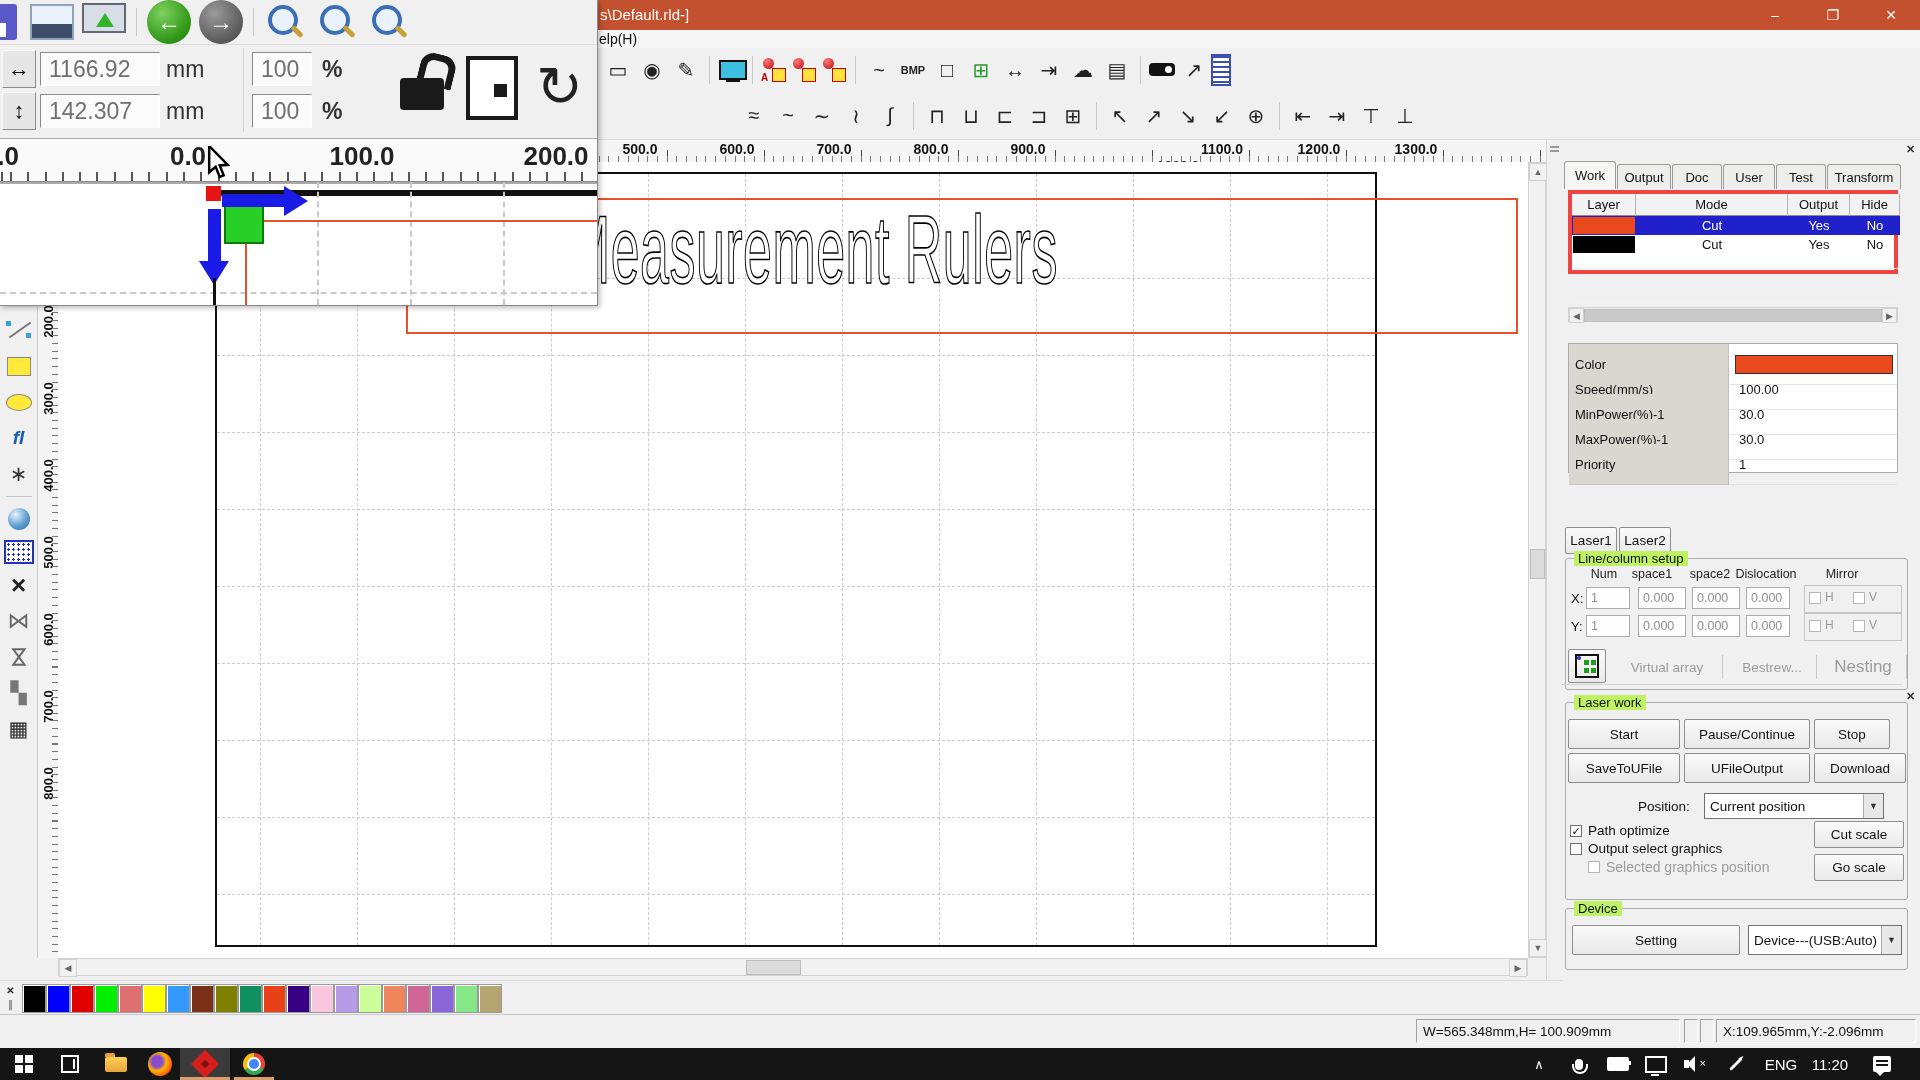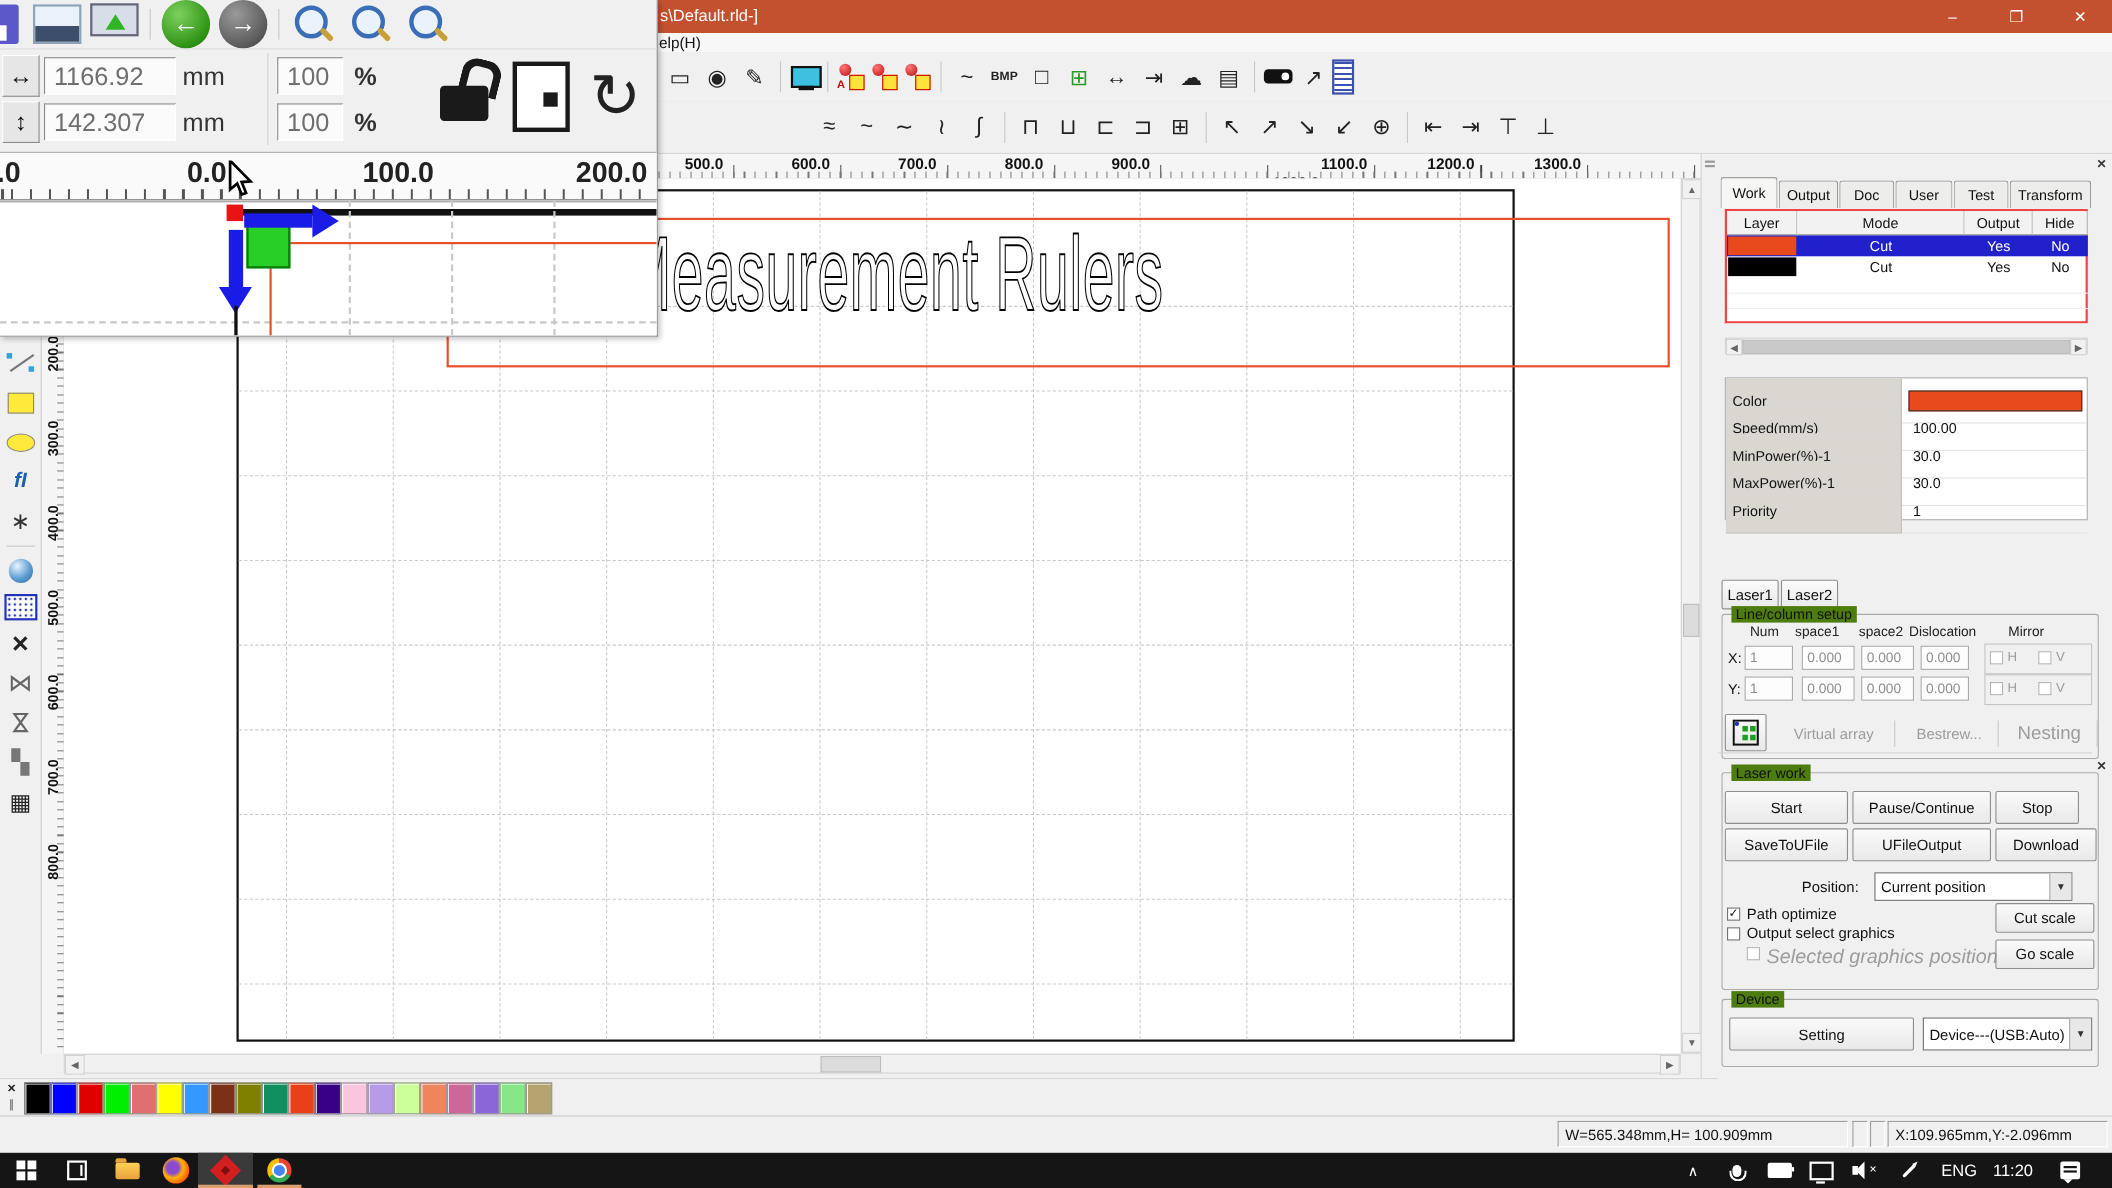--- a/index.html
+++ b/index.html
@@ -85,29 +85,29 @@
   
   #statusbar{left:0;top:1014px;width:1920px;height:34px;background:#F0F0F0;border-top:1px solid #C8C8C8;}
   .stpanel{position:absolute;top:4px;height:24px;border:1px solid;border-color:#9F9F9F #FFF #FFF #9F9F9F;
      display:flex;align-items:center;padding:0 6px;box-sizing:border-box;font-size:13.5px;white-space:nowrap;overflow:hidden;}
   
   #right-panel{left:1562px;top:140px;width:358px;height:874px;background:#F0F0F0;}
   .xbtn{position:absolute;width:15px;height:15px;font-size:11px;font-weight:bold;color:#333;display:flex;align-items:center;justify-content:center;}
   .tab{position:absolute;top:0;height:25px;background:#EDEDEB;border:1px solid #9A9A9A;border-bottom:none;
      border-radius:3px 3px 0 0;display:flex;align-items:center;justify-content:center;font-size:13px;box-sizing:border-box;}
   .tab.active{background:#F6F6F4;height:28px;top:-3px;z-index:2;}
-  #layer-table{position:absolute;left:6px;top:50px;width:330px;height:104px;background:#fff;border:2px solid #ef4444;box-sizing:border-box;}
+  #layer-table{position:absolute;left:6px;top:50px;width:330px;height:84px;background:#fff;border:4px solid #ef4444;box-sizing:border-box;}
   .lt-cell{position:absolute;box-sizing:border-box;display:flex;align-items:center;justify-content:center;font-size:13px;overflow:hidden;}
   .lt-head{background:#F2F2F2;border-right:1px solid #B5B5B5;border-bottom:1px solid #8C8C8C;font-weight:400;}
   #prop-table{position:absolute;left:6px;top:203px;width:330px;height:130px;border:1px solid #ABABAB;background:#fff;box-sizing:border-box;}
   .prow{position:absolute;left:0;width:100%;height:41px;}
   .plabel{position:absolute;left:0;top:0;width:160px;height:100%;background:#DAD7D1;border-right:1px solid #C3C0BA;border-bottom:1px solid #C9C6C0;box-sizing:border-box;display:flex;align-items:center;padding-left:6px;}
   .pvalue{position:absolute;left:160px;top:0;right:0;height:100%;border-bottom:1px solid #E4E4E4;display:flex;align-items:center;padding-left:10px;box-sizing:border-box;}
   .groupbox{position:absolute;border:1px solid #ABABAB;border-radius:3px;box-sizing:border-box;}
-  .grouptitle{position:absolute;top:-8px;left:8px;background:#4d7c0f;padding:0 4px;font-size:13px;}
+  .grouptitle{position:absolute;top:-8px;left:8px;background:#bef264;padding:0 4px;font-size:13px;}
   .btn{background:linear-gradient(#FAFAFA,#E9E9E9);border:1px solid #8E8E8E;border-radius:2px;
      display:flex;align-items:center;justify-content:center;font-size:13.5px;box-sizing:border-box;position:absolute;}
   .dis{color:#9C9C9C;}
   .field{position:absolute;background:#FDFDFD;border:1px solid #ABABAB;color:#8E8E8E;font-size:12.5px;
      display:flex;align-items:center;padding-left:4px;box-sizing:border-box;}
   .cbx{position:absolute;width:12px;height:12px;background:#fff;border:1px solid #707070;font-size:11px;line-height:11px;text-align:center;color:#111;box-sizing:border-box;}
   .cbx.d{border-color:#B5B5B5;}
   .select{position:absolute;background:#fff;border:1px solid #707070;box-sizing:border-box;display:flex;align-items:center;padding-left:5px;font-size:13.5px;}
   .select .dd{position:absolute;right:0;top:0;bottom:0;width:19px;background:#E8E8E8;border-left:1px solid #ABABAB;display:flex;align-items:center;justify-content:center;font-size:9px;color:#333;}
   .lc-head{position:absolute;font-size:12.5px;color:#222;transform:translateX(-50%);}
@@ -489,21 +489,21 @@
           <span style="position: absolute; left: 72px; top: 96px; font-size: 13.5px;">Position:</span>
           <div class="select" style="left: 138px; top: 90px; width: 180px; height: 26px;">
             <span>Current position</span>
             <span class="dd">▼</span>
           </div>
           <div class="cbx" style="left: 4px; top: 122px;">✓</div>
           <span style="position: absolute; left: 22px; top: 120px; font-size: 13.5px;">Path optimize</span>
           <div class="cbx" style="left: 4px; top: 140px;"></div>
           <span style="position: absolute; left: 22px; top: 138px; font-size: 13.5px;">Output select graphics</span>
           <div class="cbx d" style="left: 22px; top: 158px;"></div>
-          <span class="dis" style="position: absolute; left: 40px; top: 156px; font-size: 18px; font-style: italic;">Selected graphics position</span>
+          <span class="dis" style="position: absolute; left: 40px; top: 156px; font-size: 14px;">Selected graphics position</span>
           <div class="btn" style="left: 248px; top: 118px; width: 90px; height: 27px;">Cut scale</div>
           <div class="btn" style="left: 248px; top: 151px; width: 90px; height: 27px;">Go scale</div>
         </div>
     </div>
 
     <div class="groupbox" id="device-group" style="left:3px;top:768px;width:343px;height:62px;">
       <span class="grouptitle">Device</span>
       <div class="btn" style="left:6px;top:16px;width:168px;height:30px;">Setting</div>
       <div class="select" style="left:182px;top:16px;width:154px;height:30px;">
         <span>Device---(USB:Auto)</span>

